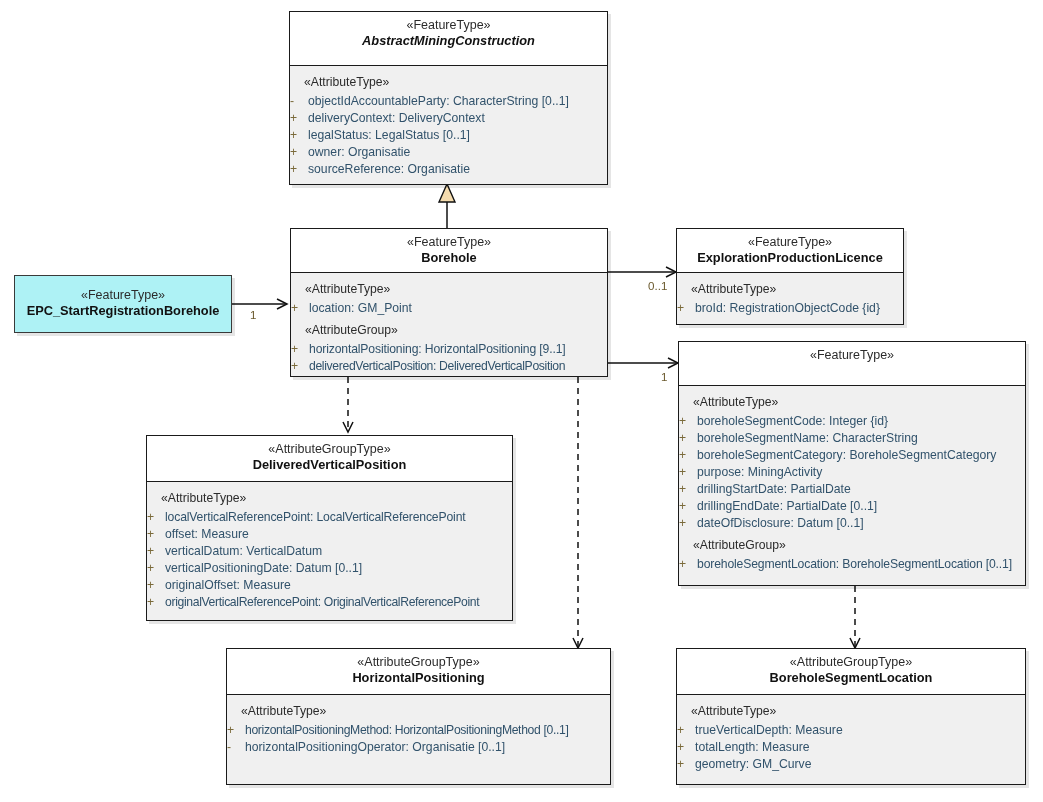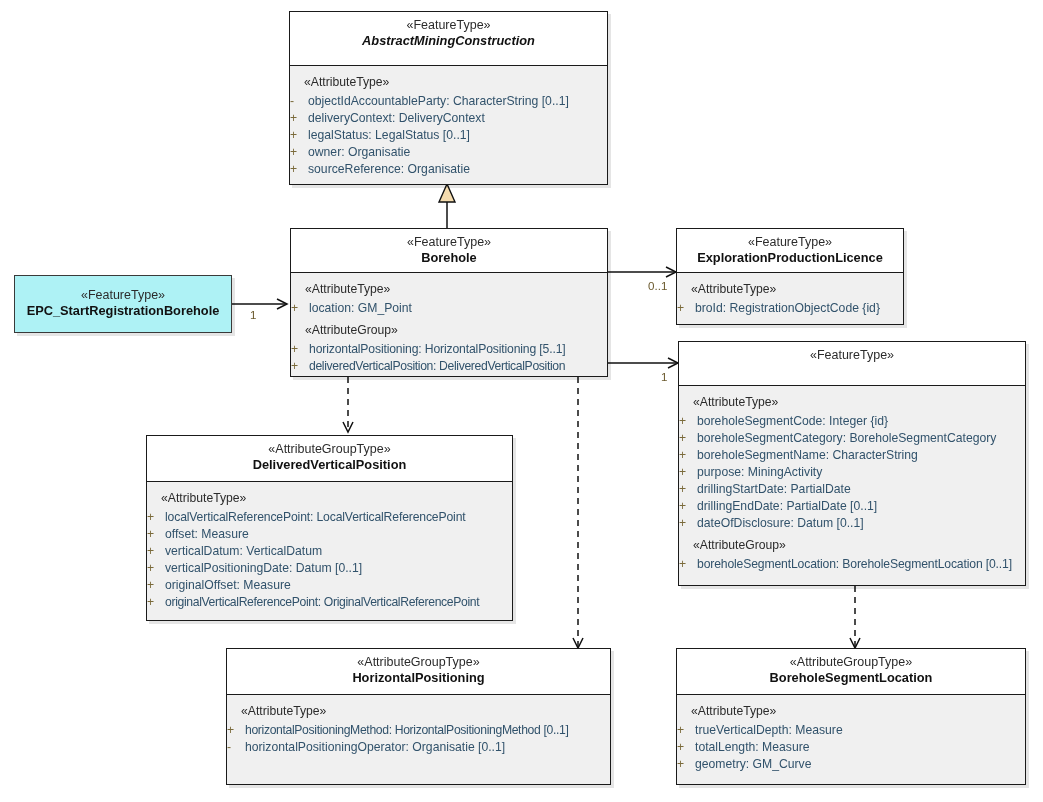--- a/index.html
+++ b/index.html
@@ -193,21 +193,21 @@
       <div class="stereo">«FeatureType»</div>
       <div class="cname">Borehole</div>
     </div>
     <div class="uml-body">
       <div class="grp-label">«AttributeType»</div>
       <div class="attr-row">
         <span class="vis">+</span><span class="atxt">location: GM_Point</span>
       </div>
       <div class="grp-label" style="padding-top:5px;">«AttributeGroup»</div>
       <div class="attr-row">
-        <span class="vis">+</span><span class="atxt squeeze2">horizontalPositioning: HorizontalPositioning [5..1]</span>
+        <span class="vis">+</span><span class="atxt squeeze2">horizontalPositioning: HorizontalPositioning [9..1]</span>
       </div>
       <div class="attr-row">
         <span class="vis">+</span><span class="atxt squeeze">deliveredVerticalPosition: DeliveredVerticalPosition</span>
       </div>
     </div>
   </div>
 
   <div class="uml-box cyan" style="left:14px; top:275px; width:218px; height:58px;">
     <div class="uml-header">
       <div class="stereo">«FeatureType»</div>
@@ -231,24 +231,24 @@
   <div class="uml-box" style="left:678px; top:341px; width:348px; height:245px;">
     <div class="uml-header" style="height:44px;">
       <div class="stereo">«FeatureType»</div>
     </div>
     <div class="uml-body">
       <div class="grp-label">«AttributeType»</div>
       <div class="attr-row">
         <span class="vis">+</span><span class="atxt">boreholeSegmentCode: Integer {id}</span>
       </div>
       <div class="attr-row">
+        <span class="vis">+</span><span class="atxt">boreholeSegmentName: CharacterString</span>
+      </div>
+      <div class="attr-row">
         <span class="vis">+</span><span class="atxt">boreholeSegmentCategory: BoreholeSegmentCategory</span>
-      </div>
-      <div class="attr-row">
-        <span class="vis">+</span><span class="atxt">boreholeSegmentName: CharacterString</span>
       </div>
       <div class="attr-row">
         <span class="vis">+</span><span class="atxt">purpose: MiningActivity</span>
       </div>
       <div class="attr-row">
         <span class="vis">+</span><span class="atxt">drillingStartDate: PartialDate</span>
       </div>
       <div class="attr-row">
         <span class="vis">+</span><span class="atxt">drillingEndDate: PartialDate [0..1]</span>
       </div>

